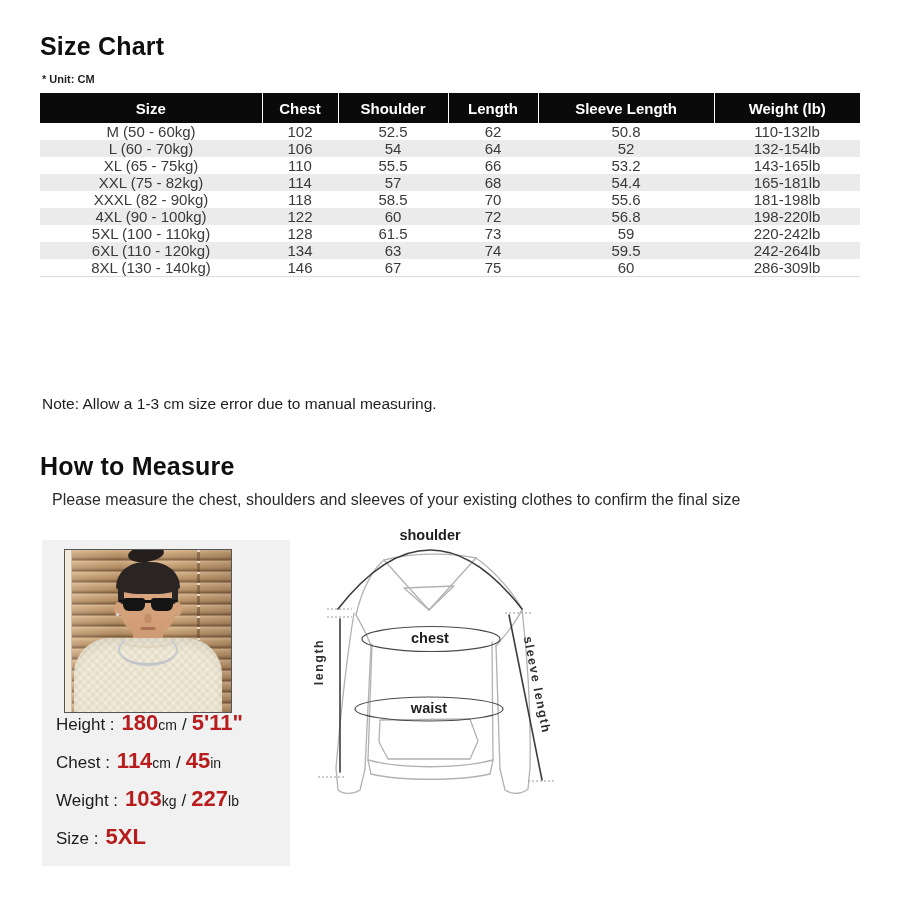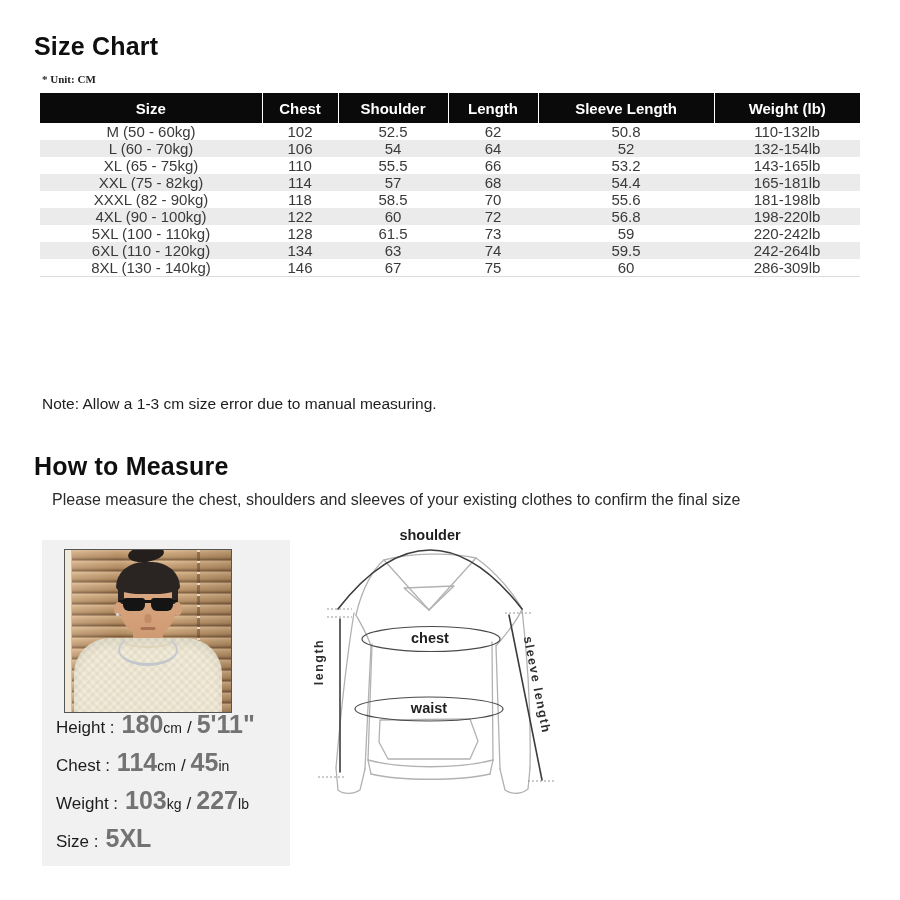--- a/index.html
+++ b/index.html
@@ -1,23 +1,23 @@
 <!DOCTYPE html>
 <html><head>
 <meta charset="utf-8">
 <style>
   * { margin:0; padding:0; box-sizing:border-box; }
   body { background:#fff; font-family:"Liberation Sans", sans-serif; }
   .page { position:relative; width:900px; height:900px; background:#fff; overflow:hidden; }
 
   
-  .title { position:absolute; left:34px; font-size:25px; font-weight:700; color:#0f0f0f; letter-spacing:.2px; }
+  .title { position:absolute; left:40px; font-size:25px; font-weight:700; color:#0f0f0f; letter-spacing:.2px; }
   .title-size { top:32px; }
   .title-measure { top:452px; }
-  .unit-note { position:absolute; left:42px; top:73px; font-size:11px; font-weight:700; color:#1f1f1f;font-family:Liberation Serif, serif; }
+  .unit-note { position:absolute; left:42px; top:73px; font-size:11px; font-weight:700; color:#1f1f1f; }
   .size-note { position:absolute; left:42px; top:395px; font-size:15.5px; color:#1d1d1d; }
   .subtitle { position:absolute; left:52px; top:491px; font-size:16px; color:#2b2b2b; }
 
   
   table.size-table { position:absolute; left:40px; top:93px; width:820px; border-collapse:collapse; table-layout:fixed; text-align:center; }
   .size-table thead th { background:#0a0a0a; color:#fff; font-weight:600; font-size:15px; height:30px; border-left:1px solid #fff; }
   .size-table thead th:first-child { border-left:none; }
   .size-table tbody td { font-size:15px; color:#3a3a3a; height:15px; }
   .size-table tbody tr:nth-child(even) { background:#ebebeb; }
   .size-table tbody tr:last-child td { border-bottom:1px solid #dcdcdc; }
@@ -52,21 +52,21 @@
   .bridge { position:absolute; left:23px; top:2px; width:8px; height:3px; background:#141414; }
   .temple { position:absolute; top:2px; width:4px; height:2px; background:#141414; }
   .temple-left { left:-2px; } .temple-right { right:-2px; }
   .nose { position:absolute; left:50%; transform:translateX(-50%); top:42px; width:7px; height:9px; background:rgba(165,105,70,.35); border-radius:40%; }
   .mouth { position:absolute; left:50%; transform:translateX(-50%); top:55px; width:15px; height:2.5px; background:rgba(140,75,55,.55); border-radius:2px; }
 
   
   .model-stats { position:absolute; left:14px; top:170px; display:flex; flex-direction:column; gap:8px; }
   .stat { display:flex; align-items:baseline; height:30px; white-space:pre; color:#1c1c1c; }
   .stat-label { font-size:17px; margin-right:7px; }
-  .stat-big { font-size:25px; font-weight:700; color:#737373; }
+  .stat-big { font-size:22px; font-weight:700; color:#b91c1c; }
   .stat-small { font-size:14px; }
   .stat-sep { font-size:17px; margin:0 5px; }
 
   
   .measure-diagram { position:absolute; left:300px; top:522px; width:310px; height:280px; }
   .measure-diagram svg { width:100%; height:100%; }
   svg text { font-family:"Liberation Sans", sans-serif; }
   .part-label { font-size:14.5px; font-weight:600; fill:#1e1e1e; paint-order:stroke; stroke:#fff; stroke-width:4px; }
   .axis-label { font-size:12.5px; font-weight:600; fill:#2e2e2e; letter-spacing:1.5px; }
 </style>

